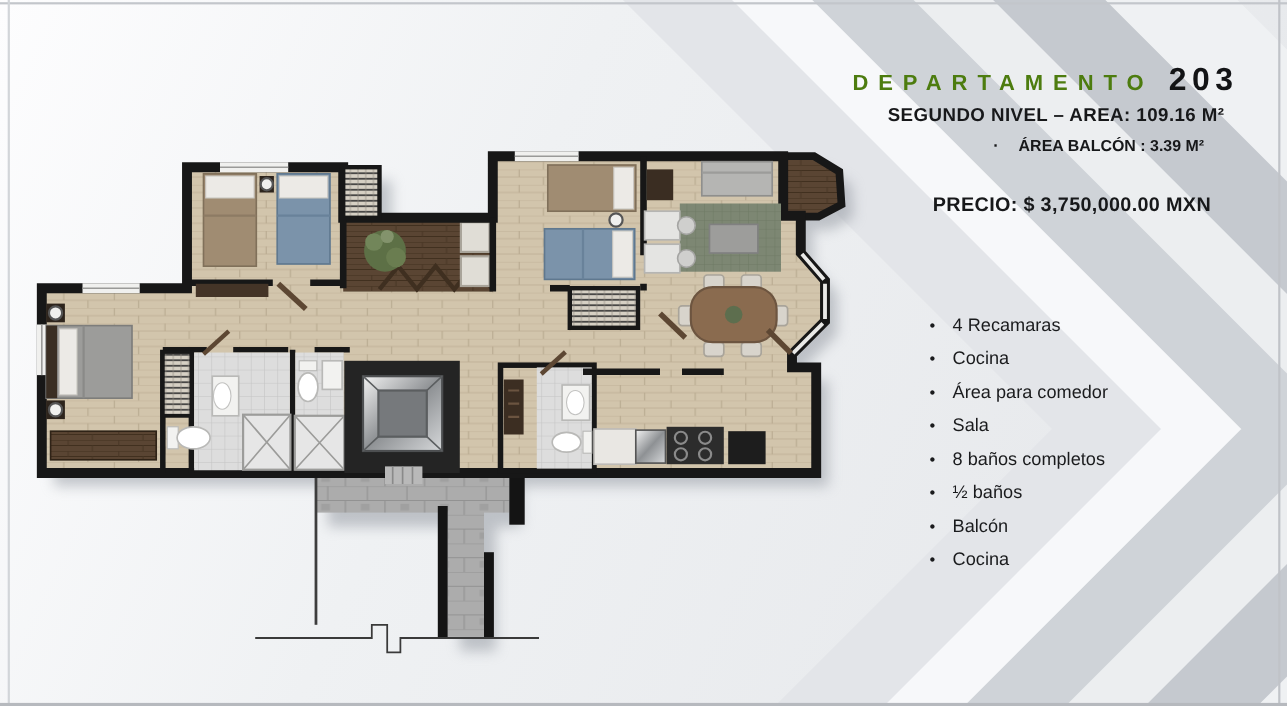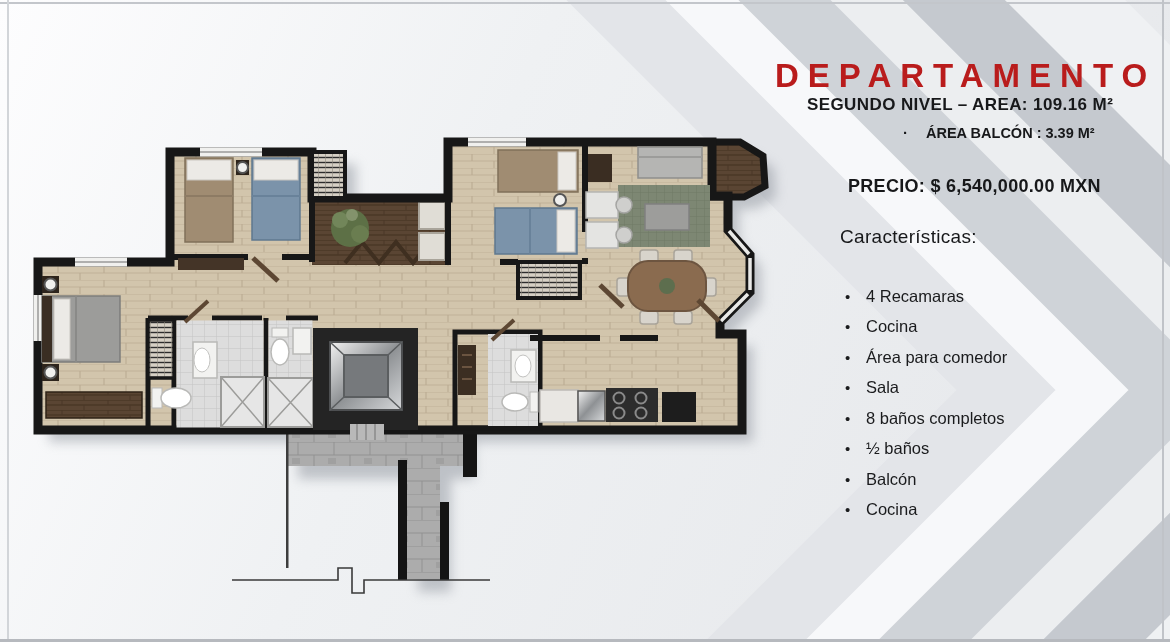--- a/index.html
+++ b/index.html
@@ -9,21 +9,21 @@
     background:#eef0f2;
   }
   #stage{position:absolute;inset:0;width:1170px;height:642px;}
   .bg-svg{position:absolute;inset:0;}
   
   .txt{position:absolute;color:#17181a;white-space:nowrap;}
   .title-row{
     top:57px;left:775px;display:flex;align-items:baseline;
   }
   .title-main{
-    font-size:33px;font-weight:bold;letter-spacing:9px;color:#b91c1c;
+    font-size:20px;font-weight:bold;letter-spacing:9px;color:#4d7c0f;
   }
   .title-num{
     font-size:29px;font-weight:bold;letter-spacing:5px;margin-left:14px;color:#131416;
   }
   .subtitle{
     top:95px;left:807px;font-size:17px;font-weight:bold;letter-spacing:.4px;
   }
   .balcony-row{
     top:124px;left:903px;display:flex;align-items:center;font-weight:bold;font-size:14.5px;
   }
@@ -312,23 +312,22 @@
     <span class="title-num">203</span>
   </div>
 
   <div class="txt subtitle">SEGUNDO NIVEL – AREA: 109.16 M²</div>
 
   <div class="txt balcony-row">
     <span class="balcony-bullet">·</span>
     <span>ÁREA BALCÓN : 3.39 M²</span>
   </div>
 
-  <div class="txt price">PRECIO: $ 6,540,000.00 MXN</div>
-
-  <div class="txt features-heading">Características:</div>
+  <div class="txt price">PRECIO: $ 3,750,000.00 MXN</div>
+
 
   <ul class="features">
     <li>
         <span class="dot">•</span>
         <span>4 Recamaras</span>
       </li>
     <li>
         <span class="dot">•</span>
         <span>Cocina</span>
       </li>

